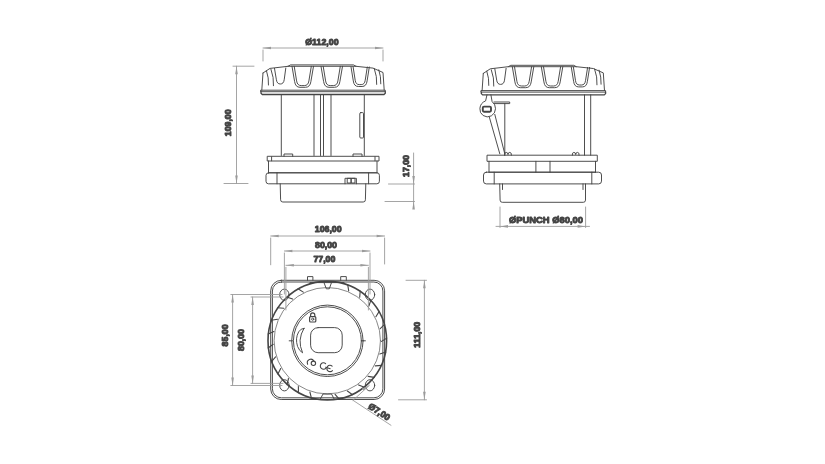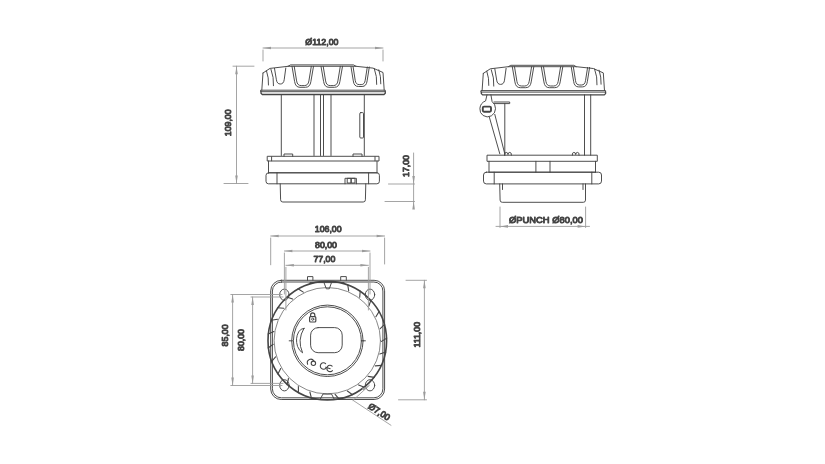--- a/index.html
+++ b/index.html
@@ -1,16 +1,16 @@
 <!DOCTYPE html>
 <html><head>
 <meta charset="utf-8">
 <style>
   html,body{margin:0;padding:0;background:#ffffff;}
-  .page{width:825px;height:464px;position:relative;overflow:hidden;background:#fff;}
+  .page{width:825px;height:464px;position:relative;overflow:hidden;background:#fff;font-weight:bold;}
   text{font-family:"Liberation Sans", sans-serif;fill:#3c3c3c;}
 </style>
 </head>
 <body>
 <div class="page">
 <svg width="825" height="464" viewBox="0 0 825 464" xmlns="http://www.w3.org/2000/svg">
 <g fill="none" stroke="#454545" stroke-width="0.95" stroke-linejoin="round" stroke-linecap="round">
 
 <g id="v1-body">
 <line x1="281.3" y1="94.5" x2="281.3" y2="155.5"></line>

